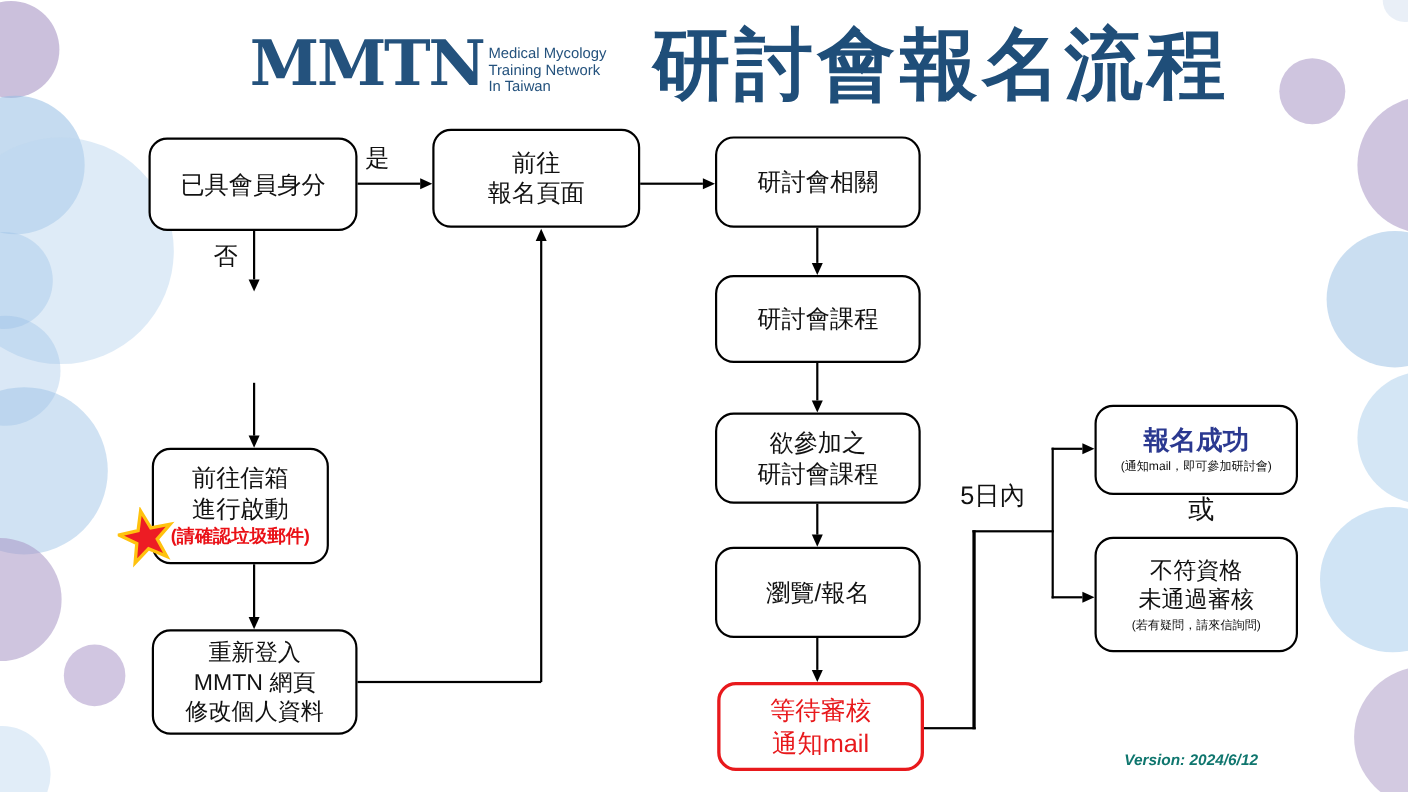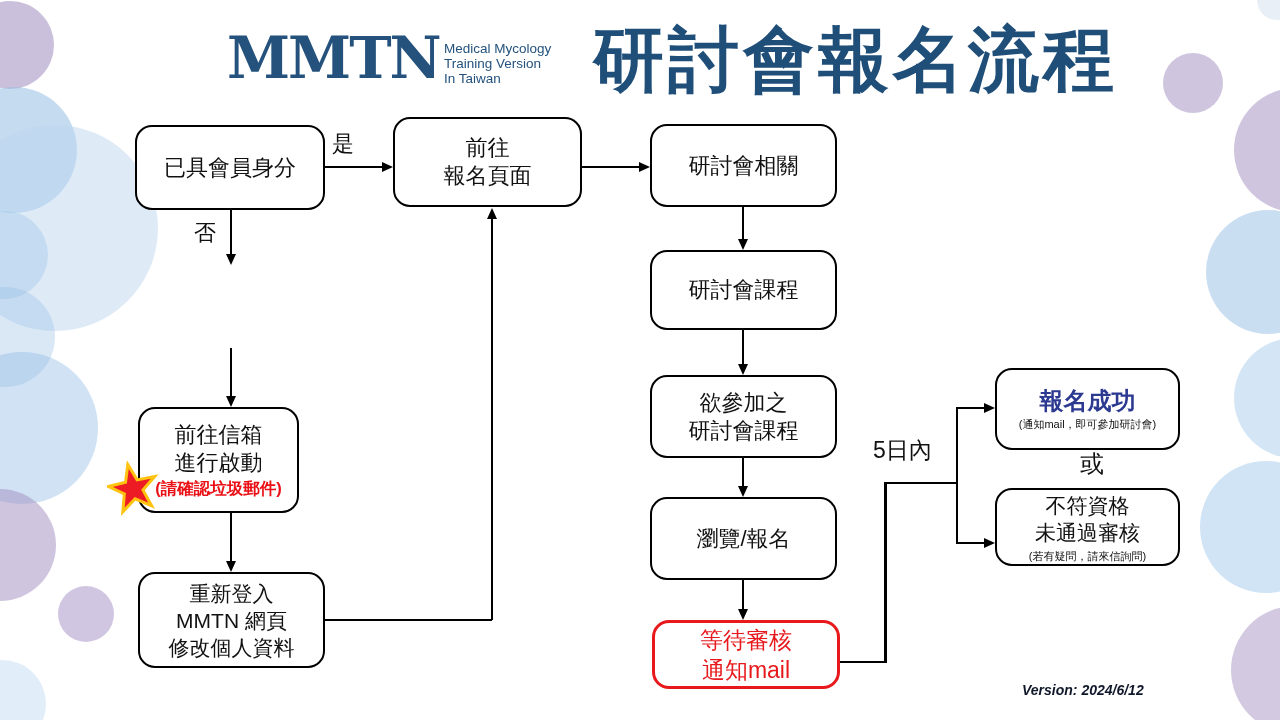--- a/index.html
+++ b/index.html
@@ -51,21 +51,21 @@
            border-left:11px solid #000; }
   .arr-d { position:absolute; width:0; height:0;
            border-left:5.5px solid transparent; border-right:5.5px solid transparent;
            border-top:11px solid #000; }
   .arr-u { position:absolute; width:0; height:0;
            border-left:5.5px solid transparent; border-right:5.5px solid transparent;
            border-bottom:11px solid #000; }
 
   .version {
     position:absolute; left:1022px; top:682px;
-    font-size:14px; font-style:italic; font-weight:600; color:#0f172a;
+    font-size:14px; font-style:italic; font-weight:600; color:#0f766e;
   }
   .star { position:absolute; left:107px; top:461px; }
 </style>
 </head>
 <body>
 
 <div class="stage">
 
   <div class="bgc" style="left:-34px; top:1px;   width:88px;  height:88px;  background:rgba(168,150,196,0.60);"></div>
   <div class="bgc" style="left:-49px; top:87px;  width:126px; height:126px; background:rgba(150,190,228,0.55);"></div>
@@ -80,21 +80,21 @@
   <div class="bgc" style="left:1163px; top:53px;  width:60px;  height:60px;  background:rgba(168,150,196,0.55);"></div>
   <div class="bgc" style="left:1234px; top:88px;  width:124px; height:124px; background:rgba(168,150,196,0.55);"></div>
   <div class="bgc" style="left:1206px; top:210px; width:124px; height:124px; background:rgba(150,190,228,0.50);"></div>
   <div class="bgc" style="left:1234px; top:338px; width:120px; height:120px; background:rgba(170,205,236,0.50);"></div>
   <div class="bgc" style="left:1200px; top:461px; width:132px; height:132px; background:rgba(170,205,236,0.55);"></div>
   <div class="bgc" style="left:1231px; top:606px; width:128px; height:128px; background:rgba(168,150,196,0.50);"></div>
 
   <div class="logo-text">MMTN</div>
   <div class="logo-tagline">
     <div>Medical Mycology</div>
-    <div>Training Version</div>
+    <div>Training Network</div>
     <div>In Taiwan</div>
   </div>
   <div class="page-title">研討會報名流程</div>
 
   <div class="box" style="left:135px; top:125px; width:190px; height:85px;">
     <span>已具會員身分</span>
   </div>
   <div class="box" style="left:138px; top:407px; width:161px; height:106px;">
     <span>前往信箱</span>
     <span>進行啟動</span>
@@ -121,30 +121,30 @@
   <div class="box" style="left:650px; top:250px; width:187px; height:80px;">
     <span>研討會課程</span>
   </div>
   <div class="box" style="left:650px; top:375px; width:187px; height:83px;">
     <span>欲參加之</span>
     <span>研討會課程</span>
   </div>
   <div class="box" style="left:650px; top:497px; width:187px; height:83px;">
     <span>瀏覽/報名</span>
   </div>
-  <div class="box red" style="left:652px; top:620px; width:188px; height:69px;">
+  <div class="box red" style="left:652px; top:620px; width:188px; height:81px;">
     <span>等待審核</span>
     <span>通知mail</span>
   </div>
 
   <div class="box" style="left:995px; top:368px; width:185px; height:82px;">
     <span class="blue-title">報名成功</span>
     <span class="note">(通知mail，即可參加研討會)</span>
   </div>
-  <div class="box small-main" style="left:995px; top:488px; width:185px; height:78px;">
+  <div class="box small-main" style="left:995px; top:488px; width:185px; height:105px;">
     <span>不符資格</span>
     <span>未通過審核</span>
     <span class="note">(若有疑問，請來信詢問)</span>
   </div>
 
   <div class="edge-label" style="left:332px; top:132px;">是</div>
   <div class="edge-label" style="left:194px; top:221px;">否</div>
   <div class="edge-label" style="left:873px; top:438px; font-size:23px;">5日內</div>
   <div class="edge-label" style="left:1080px; top:452px; font-size:24px;">或</div>
 

